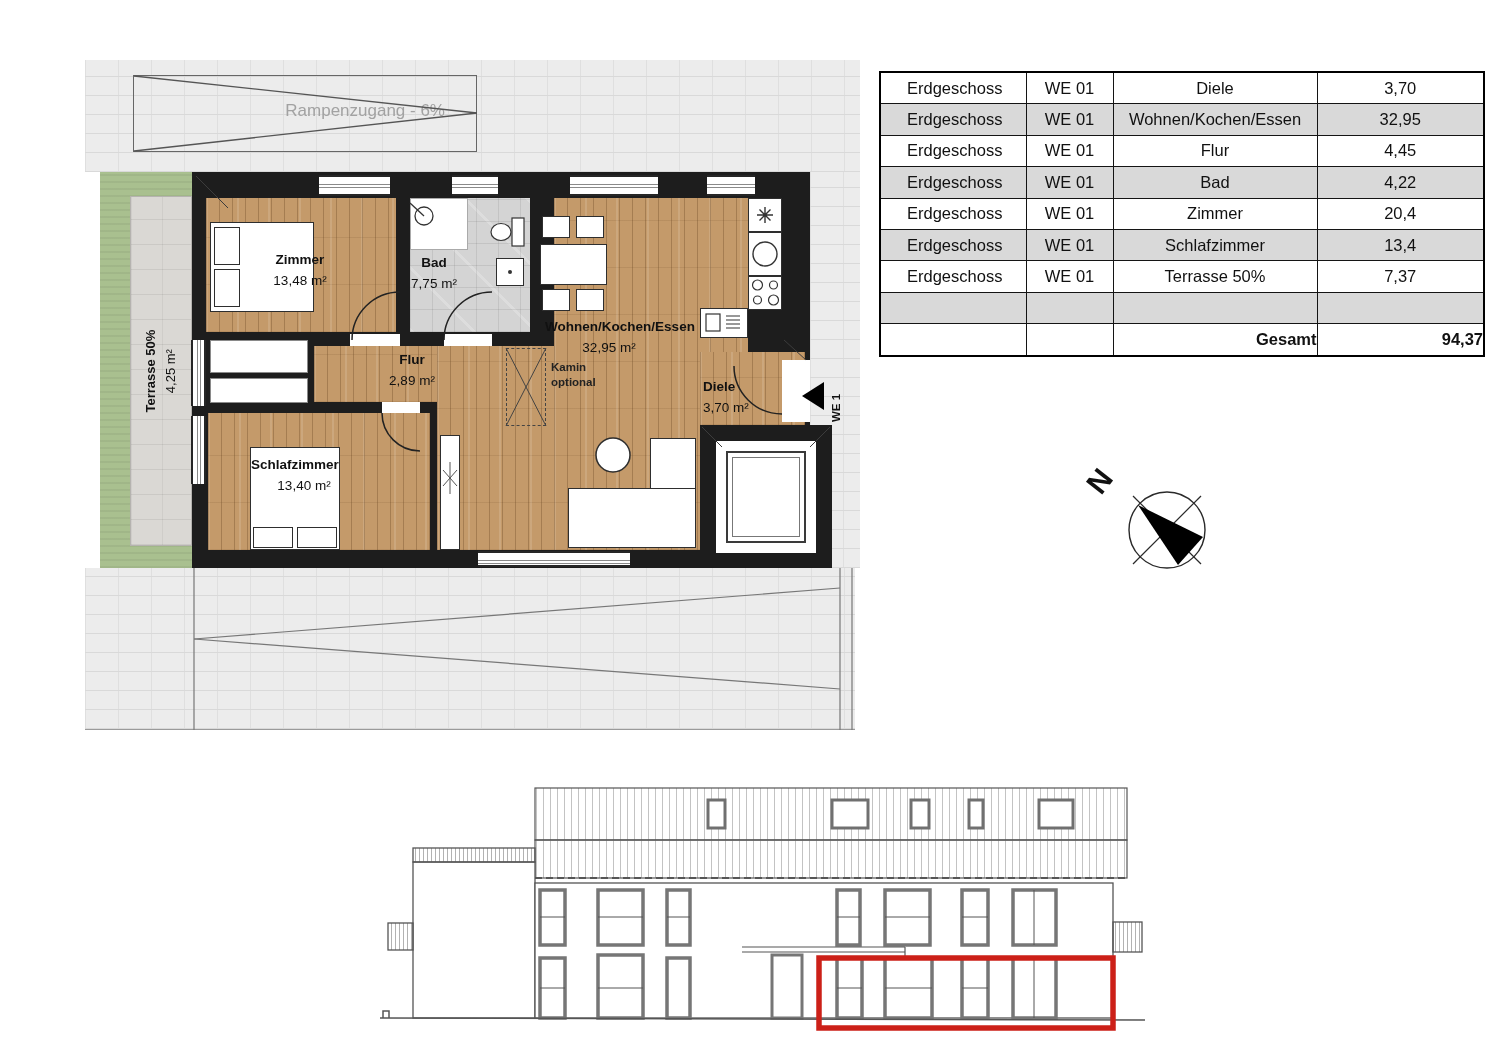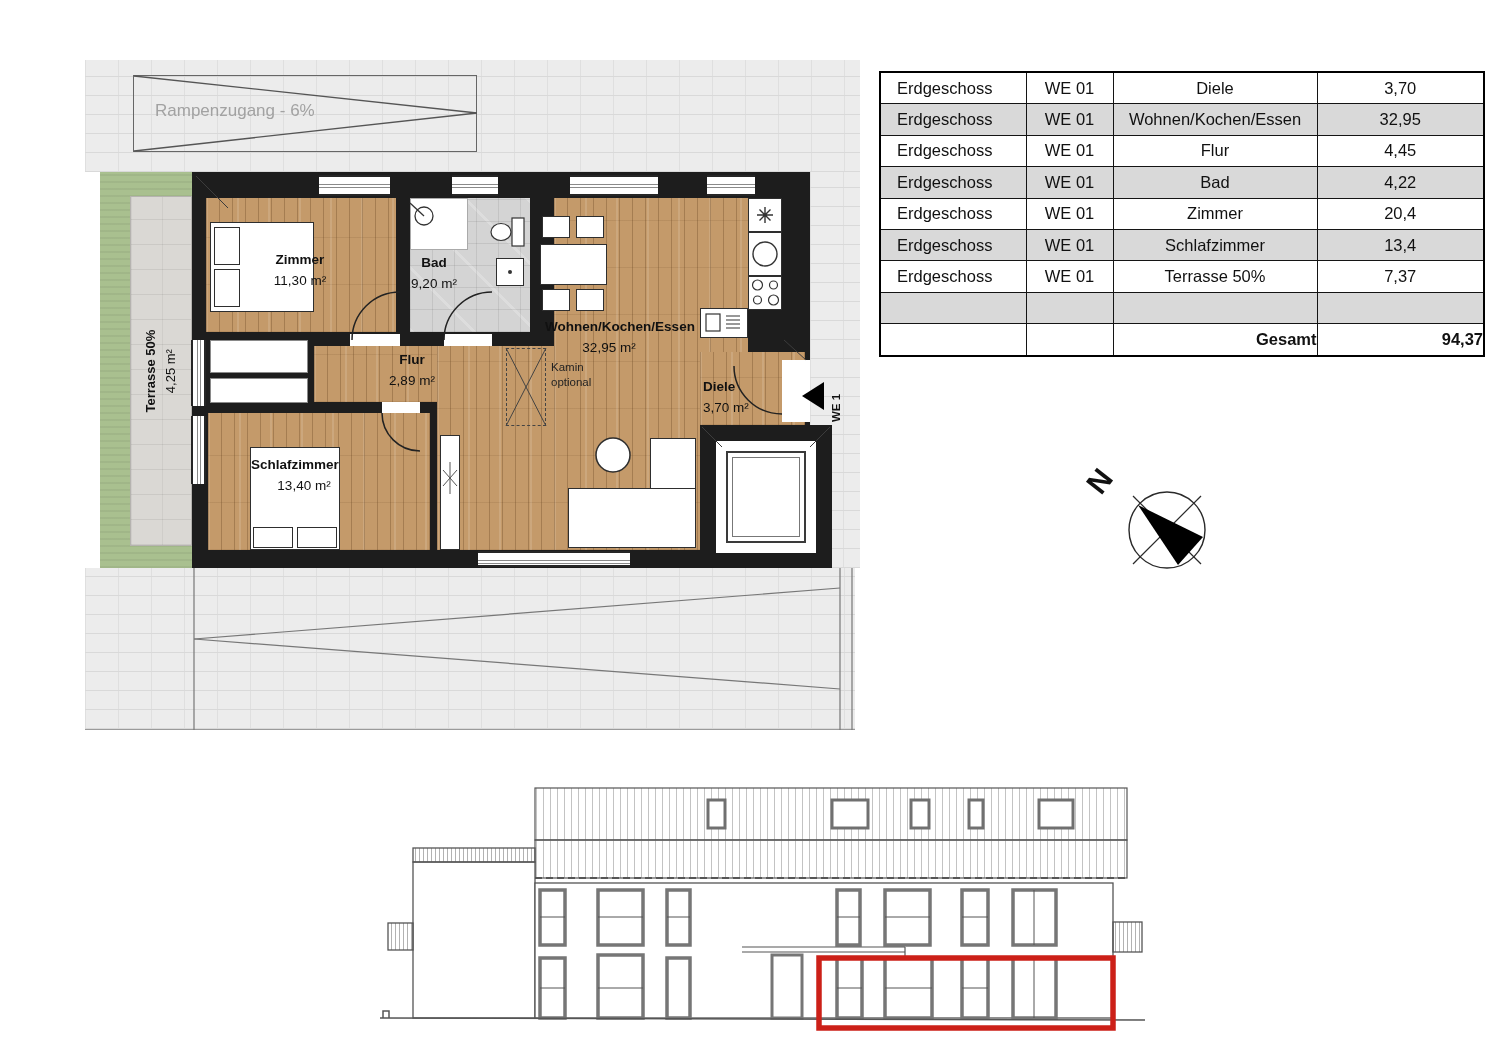--- a/index.html
+++ b/index.html
@@ -34,33 +34,33 @@
   .lbl{font-size:13.5px;line-height:1.55;color:#111;text-align:center;}
   .b{font-weight:bold;}
   .small{font-size:11.5px;line-height:1.3;color:#222;}
   .vtext{writing-mode:vertical-rl;transform:rotate(180deg);}
   .kamin{border:1.5px dashed #444;background:transparent;}
   
   .area-table{border-collapse:collapse;border:2.5px solid #000;
     font-family:"Liberation Sans",sans-serif;font-size:16.5px;color:#111;table-layout:fixed;}
   .area-table td{border:1.6px solid #141414;height:30.4px;padding:0;text-align:center;
     overflow:hidden;white-space:nowrap;}
-  .area-table td.c1{text-align:left;padding-left:16px;margin-left:7px;}
+  .area-table td.c1{text-align:left;padding-left:26px;margin-left:7px;}
   .area-table tr.gray td{background:var(--table_stripe,#d9d9d9);}
   .area-table tr.total td{font-weight:bold;text-align:right;}
   svg{display:block;}
 </style>
 </head>
 <body>
 
 <div class="abs paving" style="left:85px;top:60px;width:775px;height:112px;"></div>
 <div class="abs paving" style="left:810px;top:172px;width:50px;height:396px;"></div>
 <div class="abs paving" style="left:85px;top:568px;width:770px;height:162px;border-bottom:1.5px solid #9a9a9a;"></div>
 <div class="abs" style="left:133px;top:75px;width:344px;height:77px;border:1.5px solid #666;"></div>
-<div class="abs" style="left:155px;top:101px;width:290px;text-align:left;font-size:17px;color:#a2a2a2;">Rampenzugang - 6%</div>
+<div class="abs" style="left:155px;top:101px;width:290px;text-align:right;font-size:17px;color:#a2a2a2;">Rampenzugang - 6%</div>
 
 <div class="abs garden" style="left:100px;top:172px;width:92px;height:396px;"></div>
 <div class="abs terr" style="left:130px;top:196px;width:62px;height:350px;border:1px solid #b5b3af;"></div>
 <div class="abs" style="left:130px;top:196px;width:62px;height:350px;display:flex;align-items:center;justify-content:center;">
   <div style="transform:rotate(-90deg);white-space:nowrap;text-align:center;">
     <div class="lbl b" style="font-size:13px;">Terrasse 50%</div>
     <div class="lbl" style="font-size:13px;">4,25 m²</div>
   </div>
 </div>
 
@@ -112,32 +112,32 @@
 <div class="abs furn" style="left:650px;top:438px;width:46px;height:110px;"></div>
 <div class="abs furn" style="left:568px;top:488px;width:128px;height:60px;"></div>
 <div class="abs furn" style="left:440px;top:435px;width:20px;height:115px;"></div>
 
 <div class="abs wall" style="left:700px;top:425px;width:132px;height:143px;"></div>
 <div class="abs white" style="left:716px;top:441px;width:100px;height:112px;"></div>
 <div class="abs" style="left:726px;top:451px;width:80px;height:92px;border:2px solid #3a3a3a;background:#fff;"></div>
 <div class="abs" style="left:732px;top:457px;width:68px;height:80px;border:1px solid #777;"></div>
 
 <div class="abs kamin" style="left:506px;top:348px;width:40px;height:78px;"></div>
-<div class="abs small" style="left:551px;top:360px;width:60px;text-align:left;">
+<div class="abs small" style="left:551px;top:360px;width:60px;text-align:left;font-weight:bold;">
   <div>Kamin</div>
   <div>optional</div>
 </div>
 
 <div class="abs lbl" style="left:248px;top:250px;width:104px;">
   <div class="b">Zimmer</div>
-  <div>11,30 m²</div>
+  <div>13,48 m²</div>
 </div>
 <div class="abs lbl" style="left:396px;top:253px;width:76px;">
   <div class="b">Bad</div>
-  <div>9,20 m²</div>
+  <div>7,75 m²</div>
 </div>
 <div class="abs lbl" style="left:368px;top:350px;width:88px;">
   <div class="b">Flur</div>
   <div>2,89 m²</div>
 </div>
 <div class="abs lbl" style="left:528px;top:317px;width:184px;">
   <div class="b">Wohnen/Kochen/Essen</div>
   <div style="padding-right:22px;">32,95 m²</div>
 </div>
 <div class="abs lbl" style="left:703px;top:377px;width:70px;text-align:left;">

